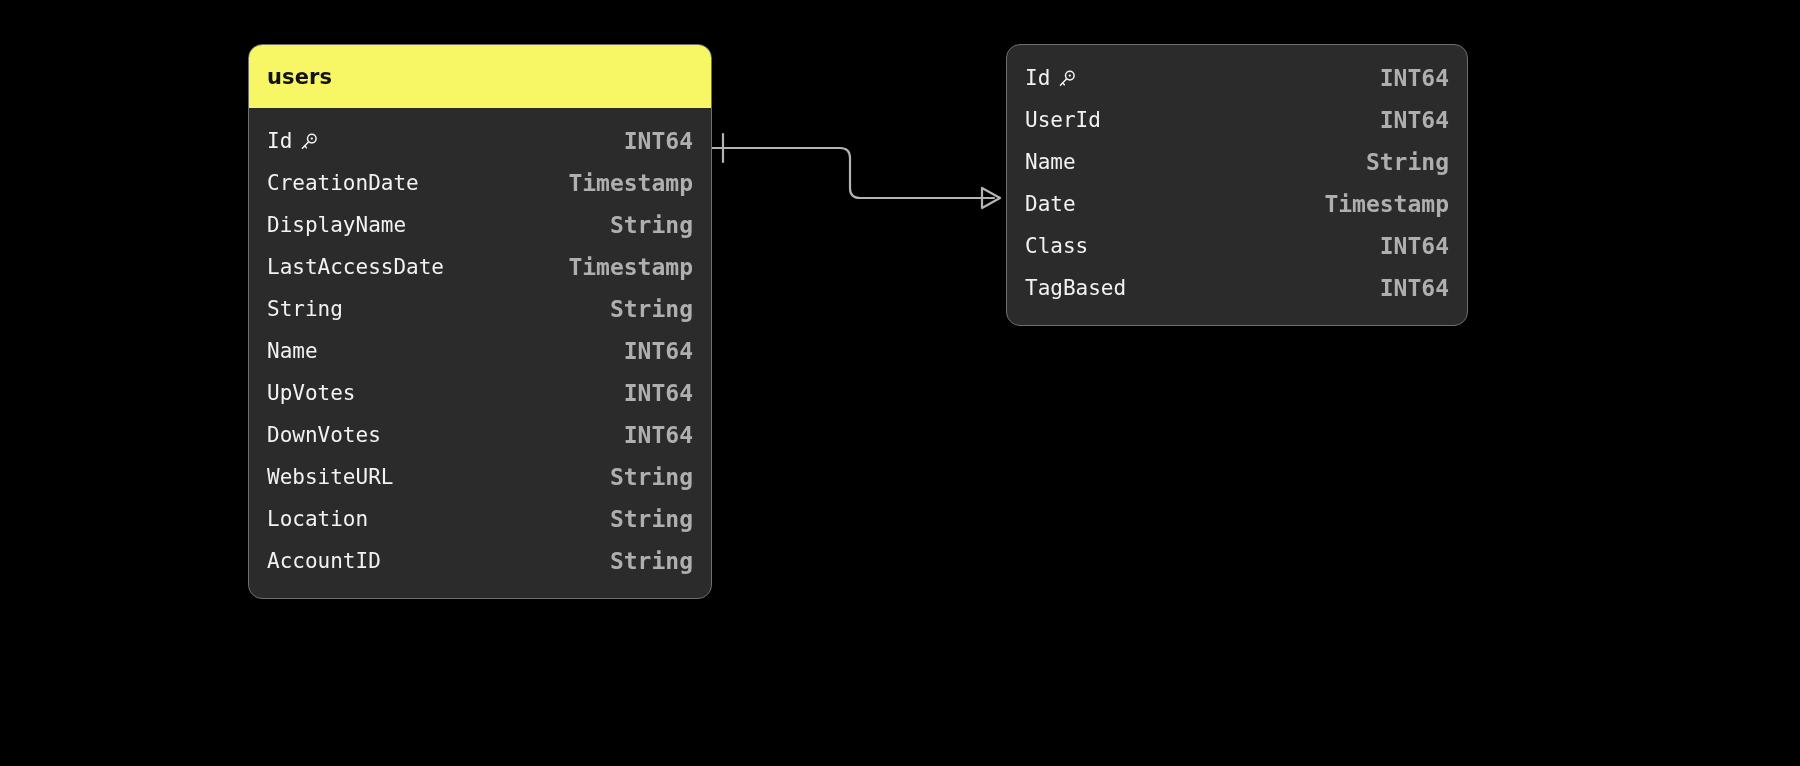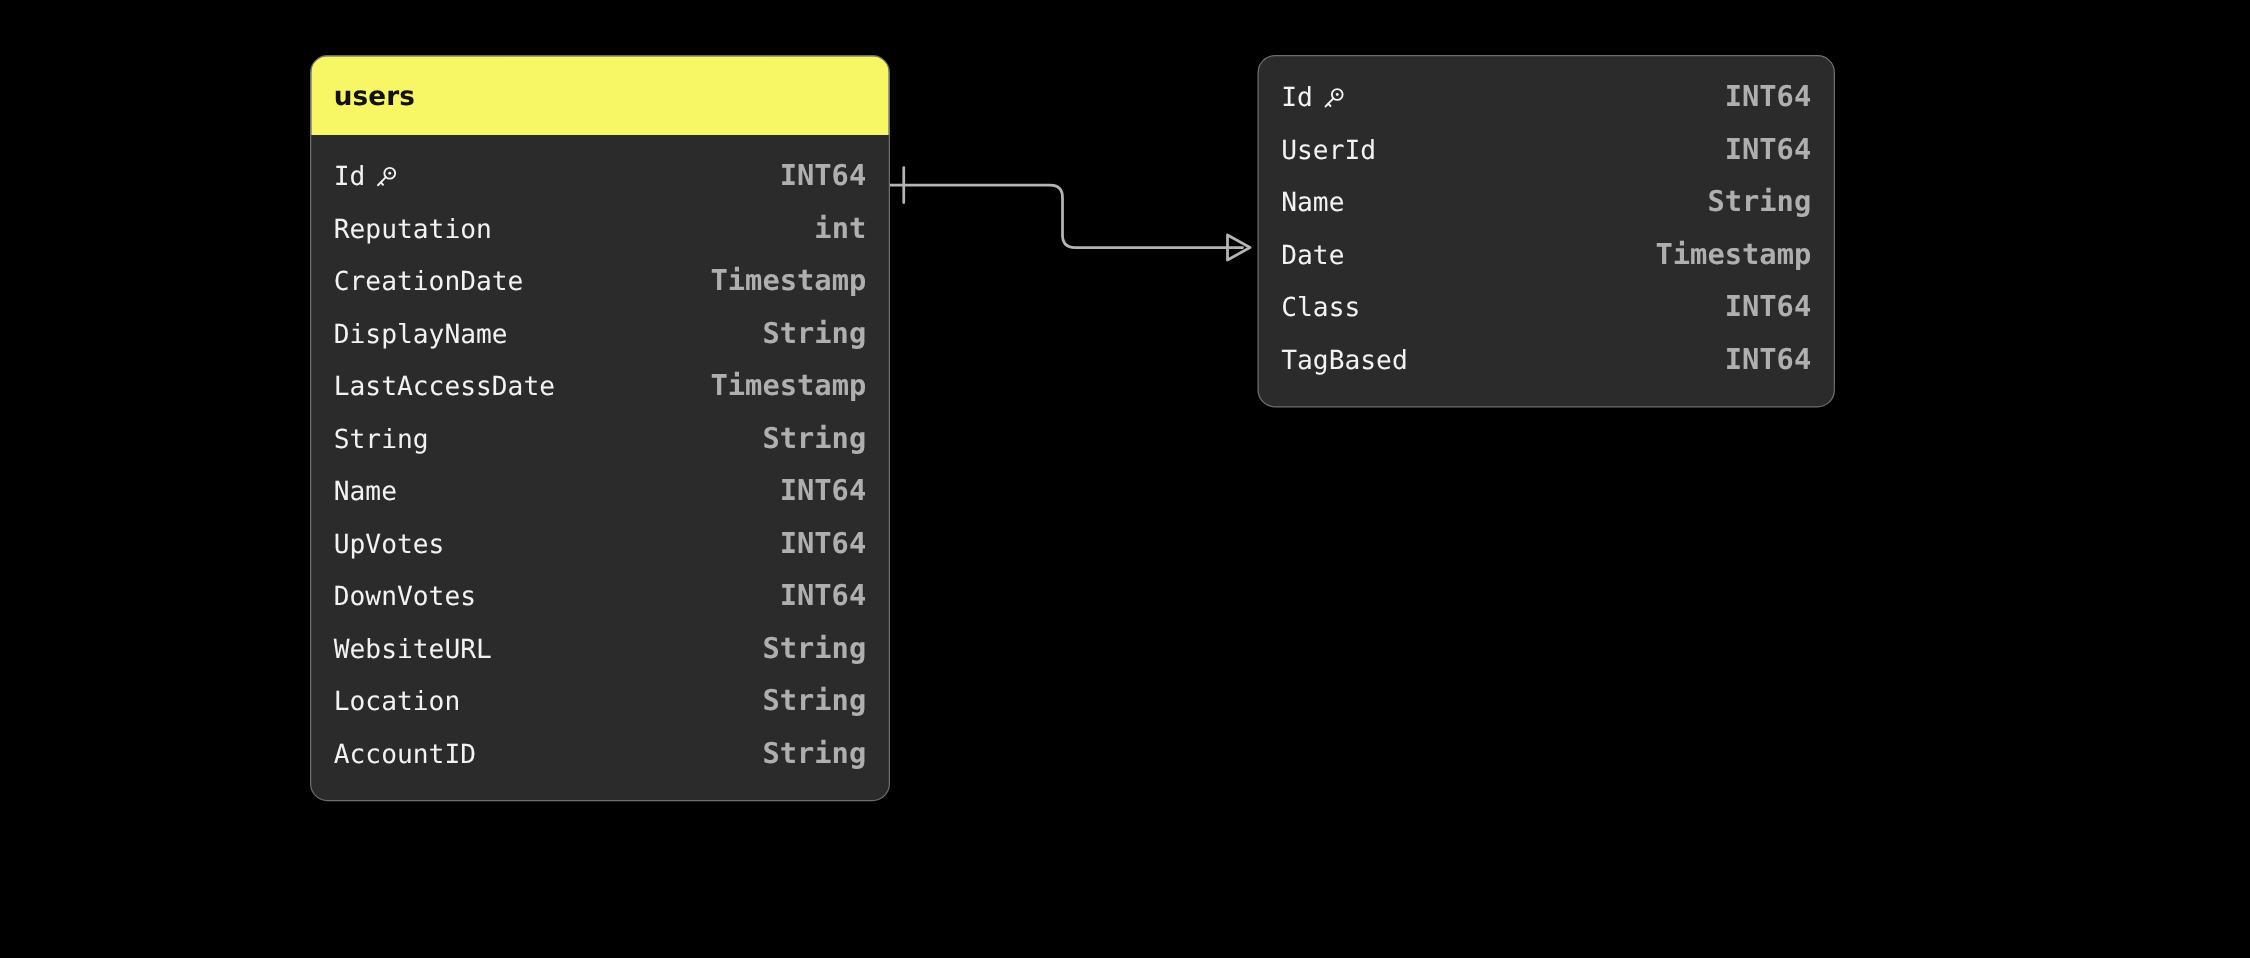--- a/index.html
+++ b/index.html
@@ -111,26 +111,20 @@
               <circle cx="12.8" cy="6.6" r="4.3" fill="none" stroke="#F2F2F2" stroke-width="1.5"></circle>
               <circle cx="12.8" cy="6.6" r="1.15" fill="#F2F2F2"></circle>
               <path d="M9.7 9.7 L3.4 16.2" fill="none" stroke="#F2F2F2" stroke-width="1.5" stroke-linecap="round"></path>
               <path d="M5.6 14.0 L7.4 15.8" fill="none" stroke="#F2F2F2" stroke-width="1.5" stroke-linecap="round"></path>
             </svg>
           </span>
         </span>
         <span class="field-type">INT64</span>
       </div>
 
-      <div class="field-row">
-        <span class="field-name">
-          <span>Reputation</span>
-        </span>
-        <span class="field-type">int</span>
-      </div>
 
       <div class="field-row">
         <span class="field-name">
           <span>CreationDate</span>
         </span>
         <span class="field-type">Timestamp</span>
       </div>
 
       <div class="field-row">
         <span class="field-name">

